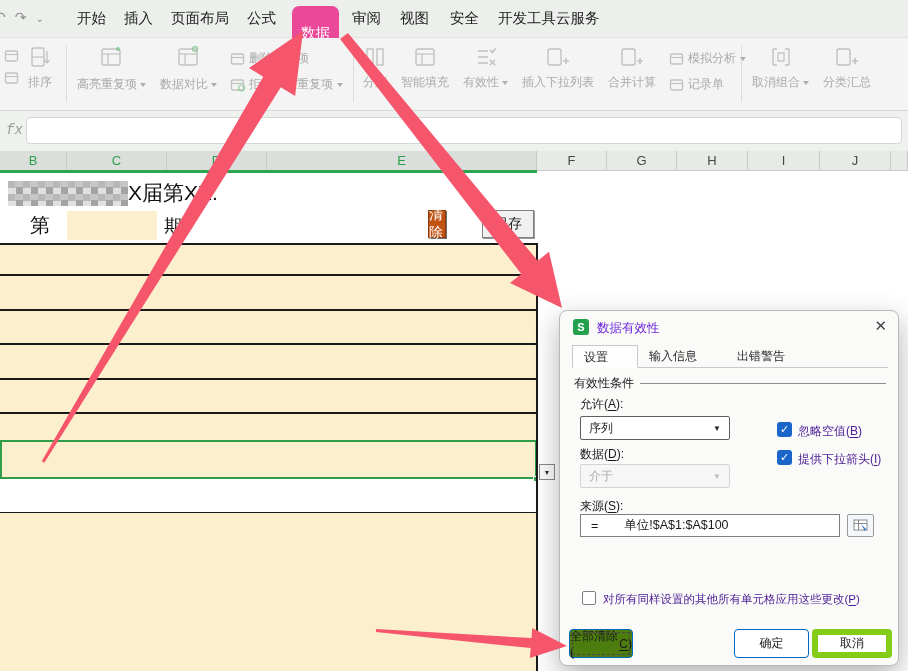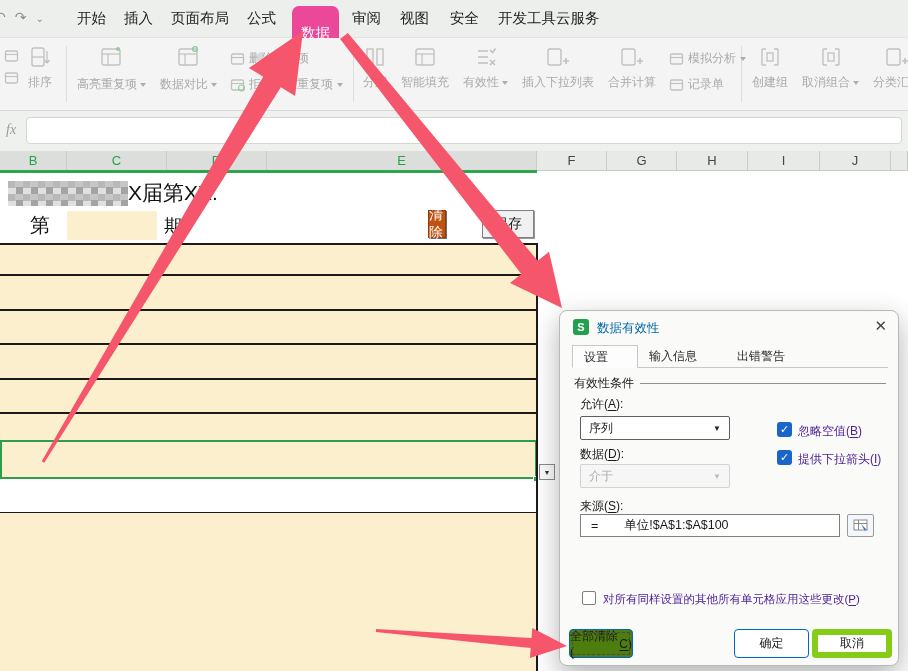--- a/index.html
+++ b/index.html
@@ -21,21 +21,21 @@
   .bigbtn { display:flex; flex-direction:column; align-items:center; padding:7px 7px 0 7px; }
   .bigbtn .lbl { font-size:12px; color:#A9ABA9; margin-top:5px; white-space:nowrap; display:flex; align-items:center; gap:3px; }
   .minicol { display:flex; flex-direction:column; gap:8px; padding:11px 2px 0 4px; }
   .stackcol { display:flex; flex-direction:column; gap:9px; padding:12px 4px 0 6px; }
   .stackrow { font-size:12px; color:#A9ABA9; display:flex; align-items:center; gap:4px; white-space:nowrap; }
   .caret { width:0; height:0; border-left:3.5px solid transparent; border-right:3.5px solid transparent; border-top:4px solid #ADAFAD; display:inline-block; }
   .tbicon svg, .smicon svg { display:block; }
 
   
   .formulabar { position:absolute; left:0; top:111px; width:908px; height:40px; background:#EFF1EF; }
-  .fx { position:absolute; left:6px; top:11px; font-family:Liberation Serif, serif; font-style:italic; font-size:14px; color:#9A9C9A; }
+  .fx { position:absolute; left:6px; top:11px; font-family:Liberation Mono, monospace; font-style:italic; font-size:14px; color:#9A9C9A; }
   .fx-input { position:absolute; left:26px; top:6px; width:876px; height:27px; background:#fff; border:1px solid #D4D6D4; border-radius:4px; }
 
   
   .colheaders { position:absolute; left:0; top:151px; width:908px; height:19px; display:flex; }
   .ch { height:19px; font-size:13px; display:flex; align-items:center; justify-content:center; border-right:1px solid #C9CBC9; }
   .ch.sel { background:#DCDEDC; color:#2AA04E; }
   .ch.nor { background:#E8EAE8; color:#454745; }
   .greenbar { position:absolute; left:0; top:170px; width:537px; height:3px; background:#2EA44E; }
   .graybar  { position:absolute; left:537px; top:170px; width:371px; height:1px; background:#C9CBC9; }
 
@@ -59,21 +59,21 @@
   .fillhandle { position:absolute; left:533px; top:303px; width:6px; height:6px; background:#2F9E4A; border:1px solid #fff; }
   .celldrop { position:absolute; left:539px; top:291px; width:16px; height:16px; background:#FBFBFB; border:1px solid #8a8a8a;
               display:flex; align-items:center; justify-content:center; }
   .celldrop span { font-size:7px; color:#333; }
 
   
   .dialog { position:absolute; left:559px; top:310px; width:340px; height:356px; background:#FAFAF9; border:1px solid #B9B9B9;
             border-radius:8px; box-shadow:0 10px 28px rgba(0,0,0,.30); font-size:12px; color:#1a1a1a; }
   .dlg-icon { position:absolute; left:13px; top:8px; width:16px; height:16px; background:#23A04D; border-radius:3px; color:#fff;
               font-size:11px; font-weight:bold; display:flex; align-items:center; justify-content:center; }
-  .dlg-title { position:absolute; left:37px; top:9px; font-size:12.5px; color:#0369a1; }
+  .dlg-title { position:absolute; left:37px; top:9px; font-size:12.5px; color:#6d28d9; }
   .dlg-close { position:absolute; right:11px; top:6px; font-size:15px; color:#444; cursor:default; }
   .tabs { position:absolute; left:12px; top:34px; width:316px; height:23px; display:flex; border-bottom:1px solid #C8C8C8; }
   .tab { padding:3px 29px 0 11px; font-size:12px; color:#2b2b2b; height:23px; }
   .tab.active { background:#FDFDFD; border:1px solid #C8C8C8; border-bottom:1px solid #FDFDFD; margin-bottom:-1px; }
   .sect { position:absolute; left:14px; top:64px; width:312px; display:flex; align-items:center; gap:6px; }
   .sect .rule { flex:1; height:1px; background:#909090; }
   .flabel { position:absolute; font-size:12px; color:#1a1a1a; }
   .combo { position:absolute; left:20px; width:150px; height:24px; background:#fff; border:1px solid #5F5F5F; border-radius:2px;
            display:flex; align-items:center; padding:0 8px; font-size:12px; justify-content:space-between; }
   .combo .cc { font-size:8px; color:#222; }
@@ -297,28 +297,20 @@
       </div>
     </div>
 
     <div class="tgroup" style="left:745px">
       <div class="bigbtn">
         <span class="tbicon">
             <svg width="24" height="24">
               <use href="#i-group"></use>
             </svg>
           </span>
-        <span class="lbl">创建组</span>
-      </div>
-      <div class="bigbtn">
-        <span class="tbicon">
-            <svg width="24" height="24">
-              <use href="#i-group"></use>
-            </svg>
-          </span>
         <span class="lbl">
             <span>取消组合</span>
             <span class="caret"></span>
           </span>
       </div>
       <div class="bigbtn">
         <span class="tbicon">
             <svg width="26" height="24">
               <use href="#i-plusbox"></use>
             </svg>

